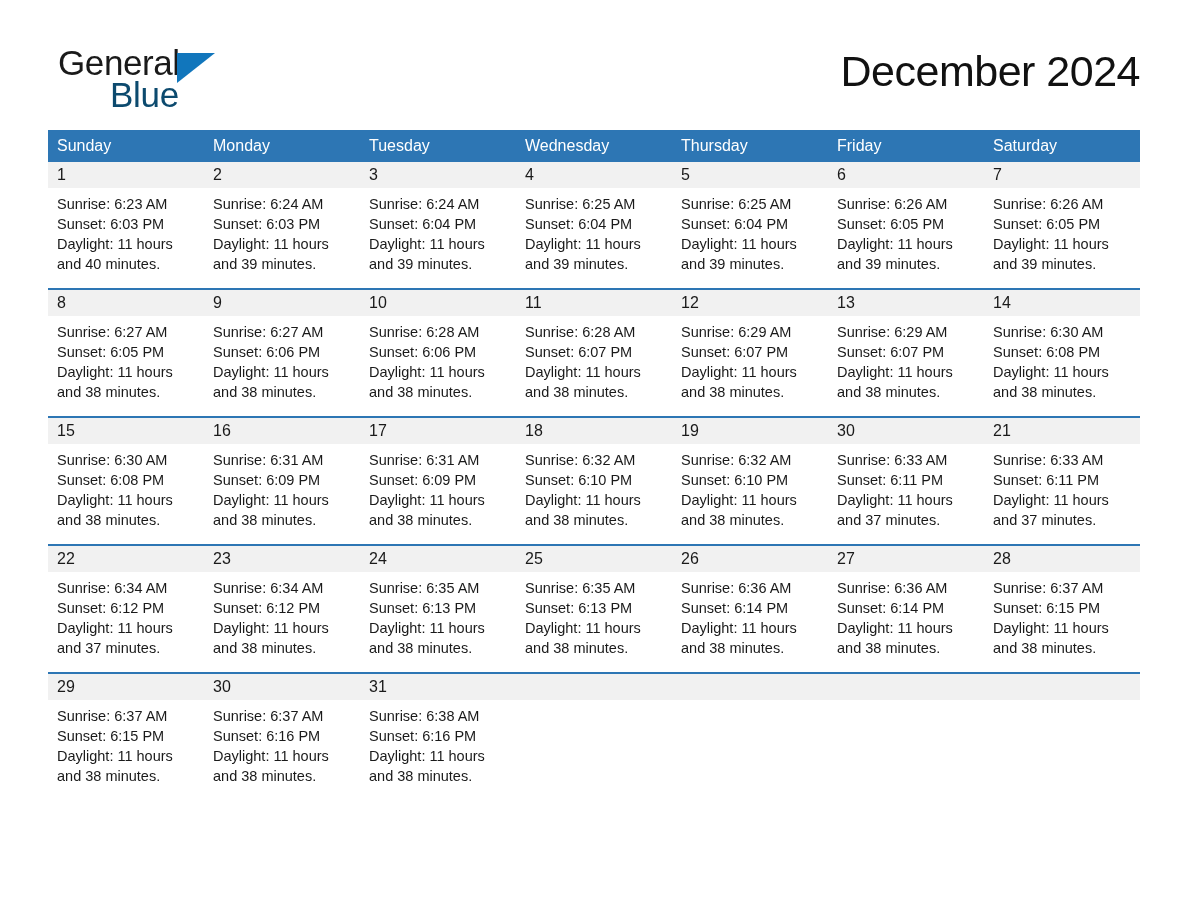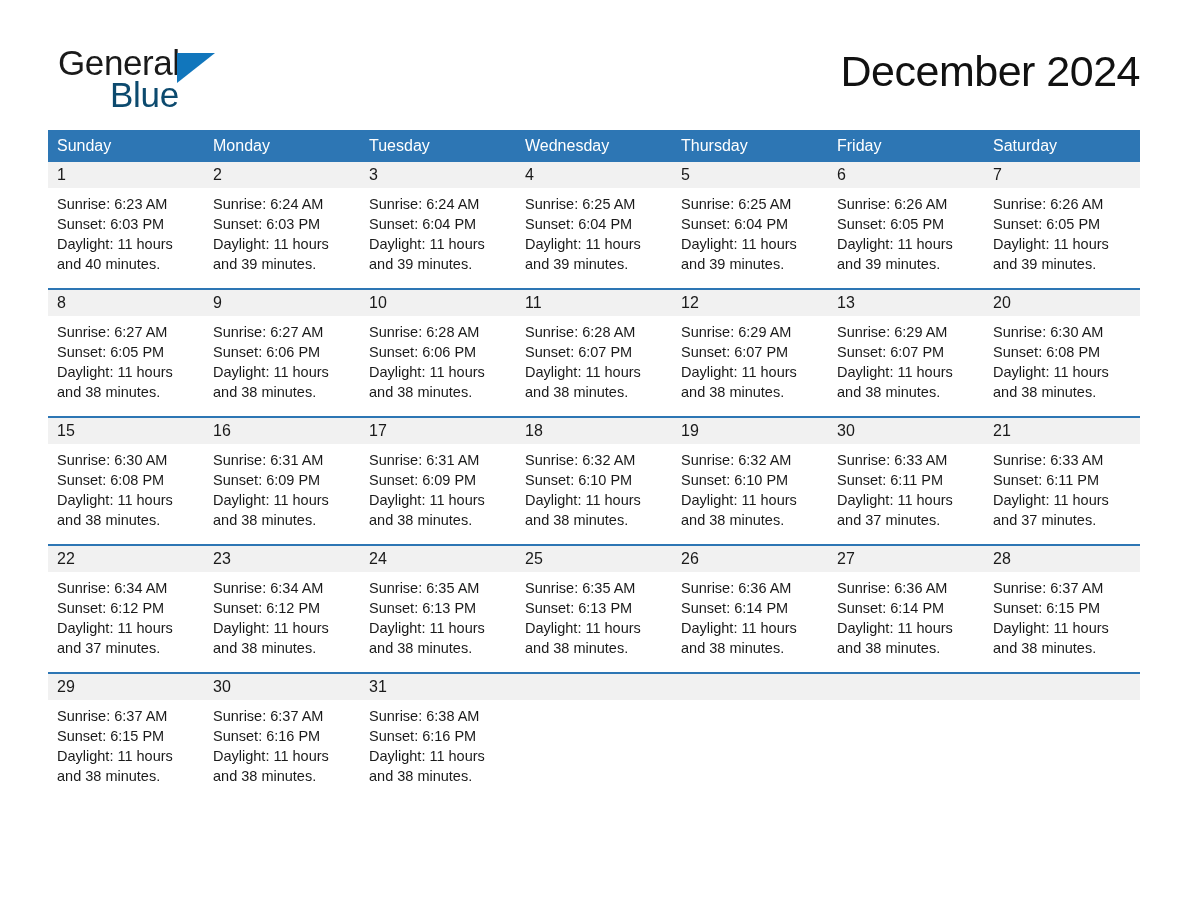--- a/index.html
+++ b/index.html
@@ -271,21 +271,21 @@
       </div>
       <div class="day-cell">
         <div class="day-num">13</div>
         <div class="day-body">
           <div>Sunrise: 6:29 AM</div>
           <div>Sunset: 6:07 PM</div>
           <div class="daylight">Daylight: 11 hours and 38 minutes.</div>
         </div>
       </div>
       <div class="day-cell">
-        <div class="day-num">20</div>
+        <div class="day-num">14</div>
         <div class="day-body">
           <div>Sunrise: 6:30 AM</div>
           <div>Sunset: 6:08 PM</div>
           <div class="daylight">Daylight: 11 hours and 38 minutes.</div>
         </div>
       </div>
     </div>
 
     <div class="week-row">
       <div class="day-cell">

